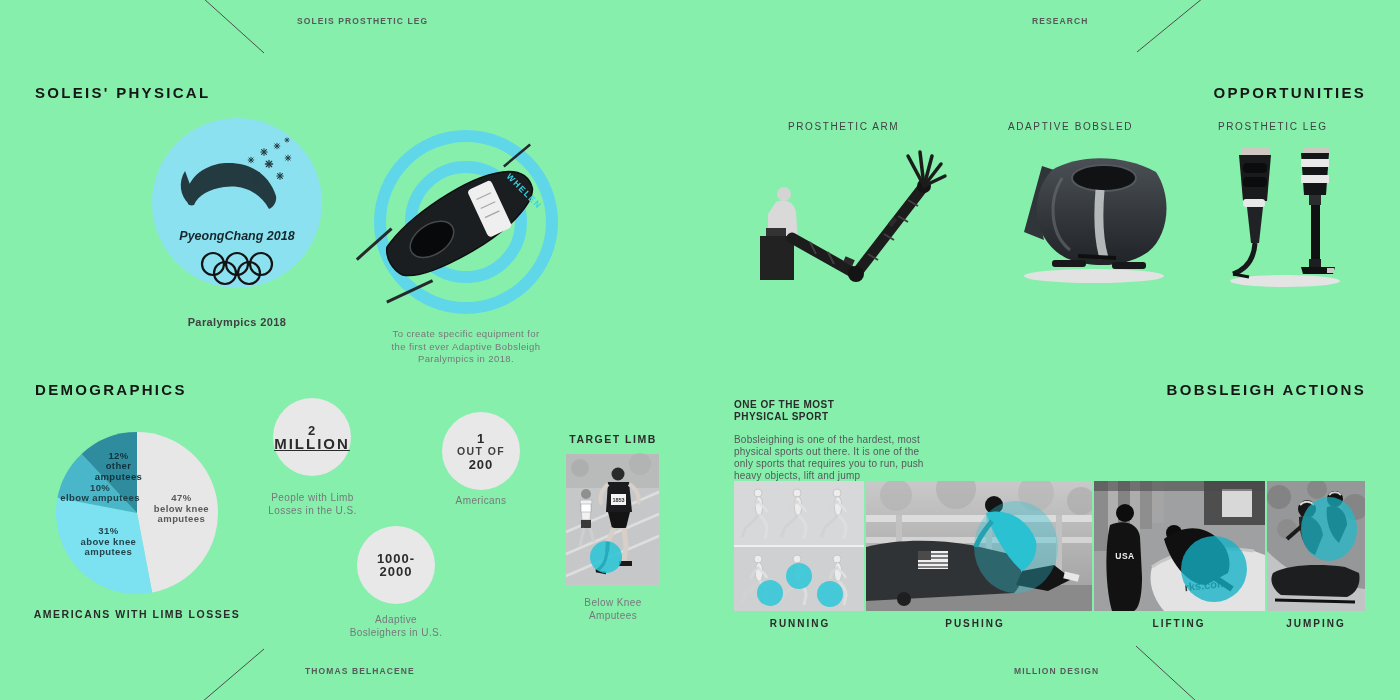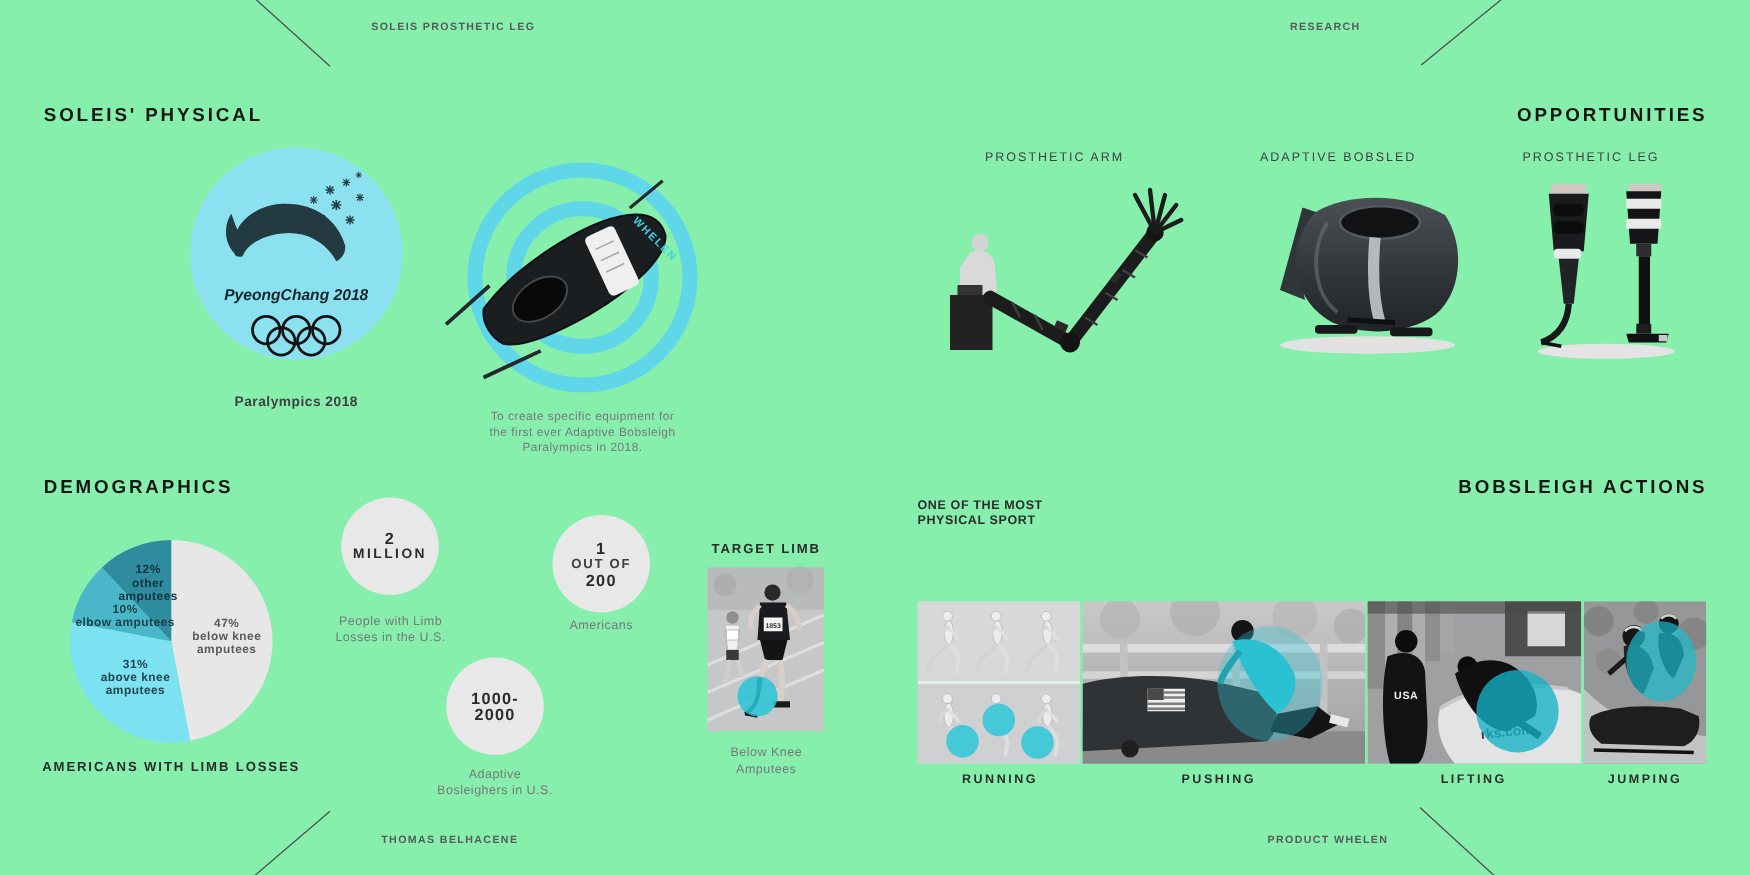--- a/index.html
+++ b/index.html
@@ -9,21 +9,21 @@
   .pre{white-space:pre-line;}
   .corner-lines{position:absolute;left:0;top:0;pointer-events:none;}
   .tiny-label{font-size:8.5px;font-weight:bold;letter-spacing:1.1px;color:#58595b;}
   .section-heading{font-size:15px;font-weight:800;letter-spacing:2.3px;color:#161616;}
   .sub-label{font-size:10px;font-weight:normal;letter-spacing:1.6px;color:#414042;text-align:left;}
   .gray-caption{font-size:9.5px;color:#77787a;line-height:12.5px;text-align:center;letter-spacing:.4px;}
   .bold-caption{font-size:11px;font-weight:bold;color:#414042;text-align:center;letter-spacing:.4px;}
   .stat-circle{background:#e8e8e9;border-radius:50%;width:78px;height:78px;display:flex;
                flex-direction:column;align-items:center;justify-content:center;line-height:13px;}
   .stat-big{font-size:13px;font-weight:bold;letter-spacing:1px;color:#2b2b2b;}
-  .stat-small{font-size:11px;font-weight:bold;letter-spacing:2px;color:#2b2b2b;}
+  .stat-small{font-size:15px;font-weight:bold;letter-spacing:2px;color:#2b2b2b;text-decoration:underline;}
   .stat-mid{font-size:10.5px;font-weight:bold;letter-spacing:1.4px;color:#3e3e40;}
   .panel-caption{font-size:10px;font-weight:bold;letter-spacing:2px;color:#2b2b2b;text-align:center;}
   .intro-title{font-size:10px;font-weight:bold;letter-spacing:.5px;color:#2b2b2b;line-height:12px;}
   .intro-body{font-size:10px;color:#58595b;line-height:12px;letter-spacing:.2px;}
   svg{display:block;overflow:visible;}
   .panel{position:absolute;top:481px;height:130px;overflow:hidden;}
 </style>
 </head>
 <body>
 
@@ -32,21 +32,21 @@
   <svg class="corner-lines" width="1400" height="700">
     <line x1="203" y1="-2" x2="264" y2="53" stroke="#4d4d4f" stroke-width="1"></line>
     <line x1="1137" y1="52" x2="1203" y2="-2" stroke="#4d4d4f" stroke-width="1"></line>
     <line x1="202" y1="702" x2="264" y2="649" stroke="#4d4d4f" stroke-width="1"></line>
     <line x1="1136" y1="646" x2="1197" y2="702" stroke="#4d4d4f" stroke-width="1"></line>
   </svg>
 
   <div class="abs tiny-label" style="left:297px;top:16px;">SOLEIS PROSTHETIC LEG</div>
   <div class="abs tiny-label" style="left:1032px;top:16px;">RESEARCH</div>
   <div class="abs tiny-label" style="left:305px;top:666px;">THOMAS BELHACENE</div>
-  <div class="abs tiny-label" style="left:1014px;top:666px;">PRODUCT WHELEN</div>
+  <div class="abs tiny-label" style="left:1014px;top:666px;">MILLION DESIGN</div>
 
   <div class="abs section-heading" style="left:35px;top:84px;">SOLEIS' PHYSICAL</div>
 
   <svg class="abs" style="left:152px;top:118px;" width="170" height="170" viewBox="0 0 170 170">
     <defs>
       <g id="flake" stroke="#233a40" stroke-width="1.4" stroke-linecap="round">
         <line x1="-4" y1="0" x2="4" y2="0"></line>
           <line x1="0" y1="-4" x2="0" y2="4"></line>
         <line x1="-3" y1="-3" x2="3" y2="3"></line>
           <line x1="-3" y1="3" x2="3" y2="-3"></line>
@@ -244,20 +244,24 @@
       <path d="M30,117 L40,119" stroke="#161616" stroke-width="2.5"></path>
     </g>
     <circle cx="40" cy="103" r="16" fill="#27c4d6" opacity="0.85"></circle>
   </svg>
   <div class="abs gray-caption pre" style="left:563px;top:597px;width:100px;font-size:10px;">Below Knee
 Amputees</div>
 
   <div class="abs section-heading" style="right:34px;top:381px;">BOBSLEIGH ACTIONS</div>
   <div class="abs intro-title pre" style="left:734px;top:399px;">ONE OF THE MOST
 PHYSICAL SPORT</div>
+  <div class="abs intro-body pre" style="left:734px;top:434px;">Bobsleighing is one of the hardest, most
+physical sports out there. It is one of the
+only sports that requires you to run, push
+heavy objects, lift and jump</div>
 
   <div class="panel" style="left:734px;width:130px;">
     <svg width="130" height="130" viewBox="0 0 130 130">
       <rect width="130" height="64" fill="#d7d8d9"></rect>
       <rect y="66" width="130" height="64" fill="#cfd0d1"></rect>
       <rect y="64" width="130" height="2" fill="#efefef"></rect>
       <defs>
         <g id="fig">
           <circle cx="0" cy="-22" r="4" fill="#ededed" stroke="#bfbfbf" stroke-width="0.8"></circle>
           <ellipse cx="1" cy="-9" rx="3.8" ry="9.5" fill="#ececec" stroke="#bfbfbf" stroke-width="0.8"></ellipse>

